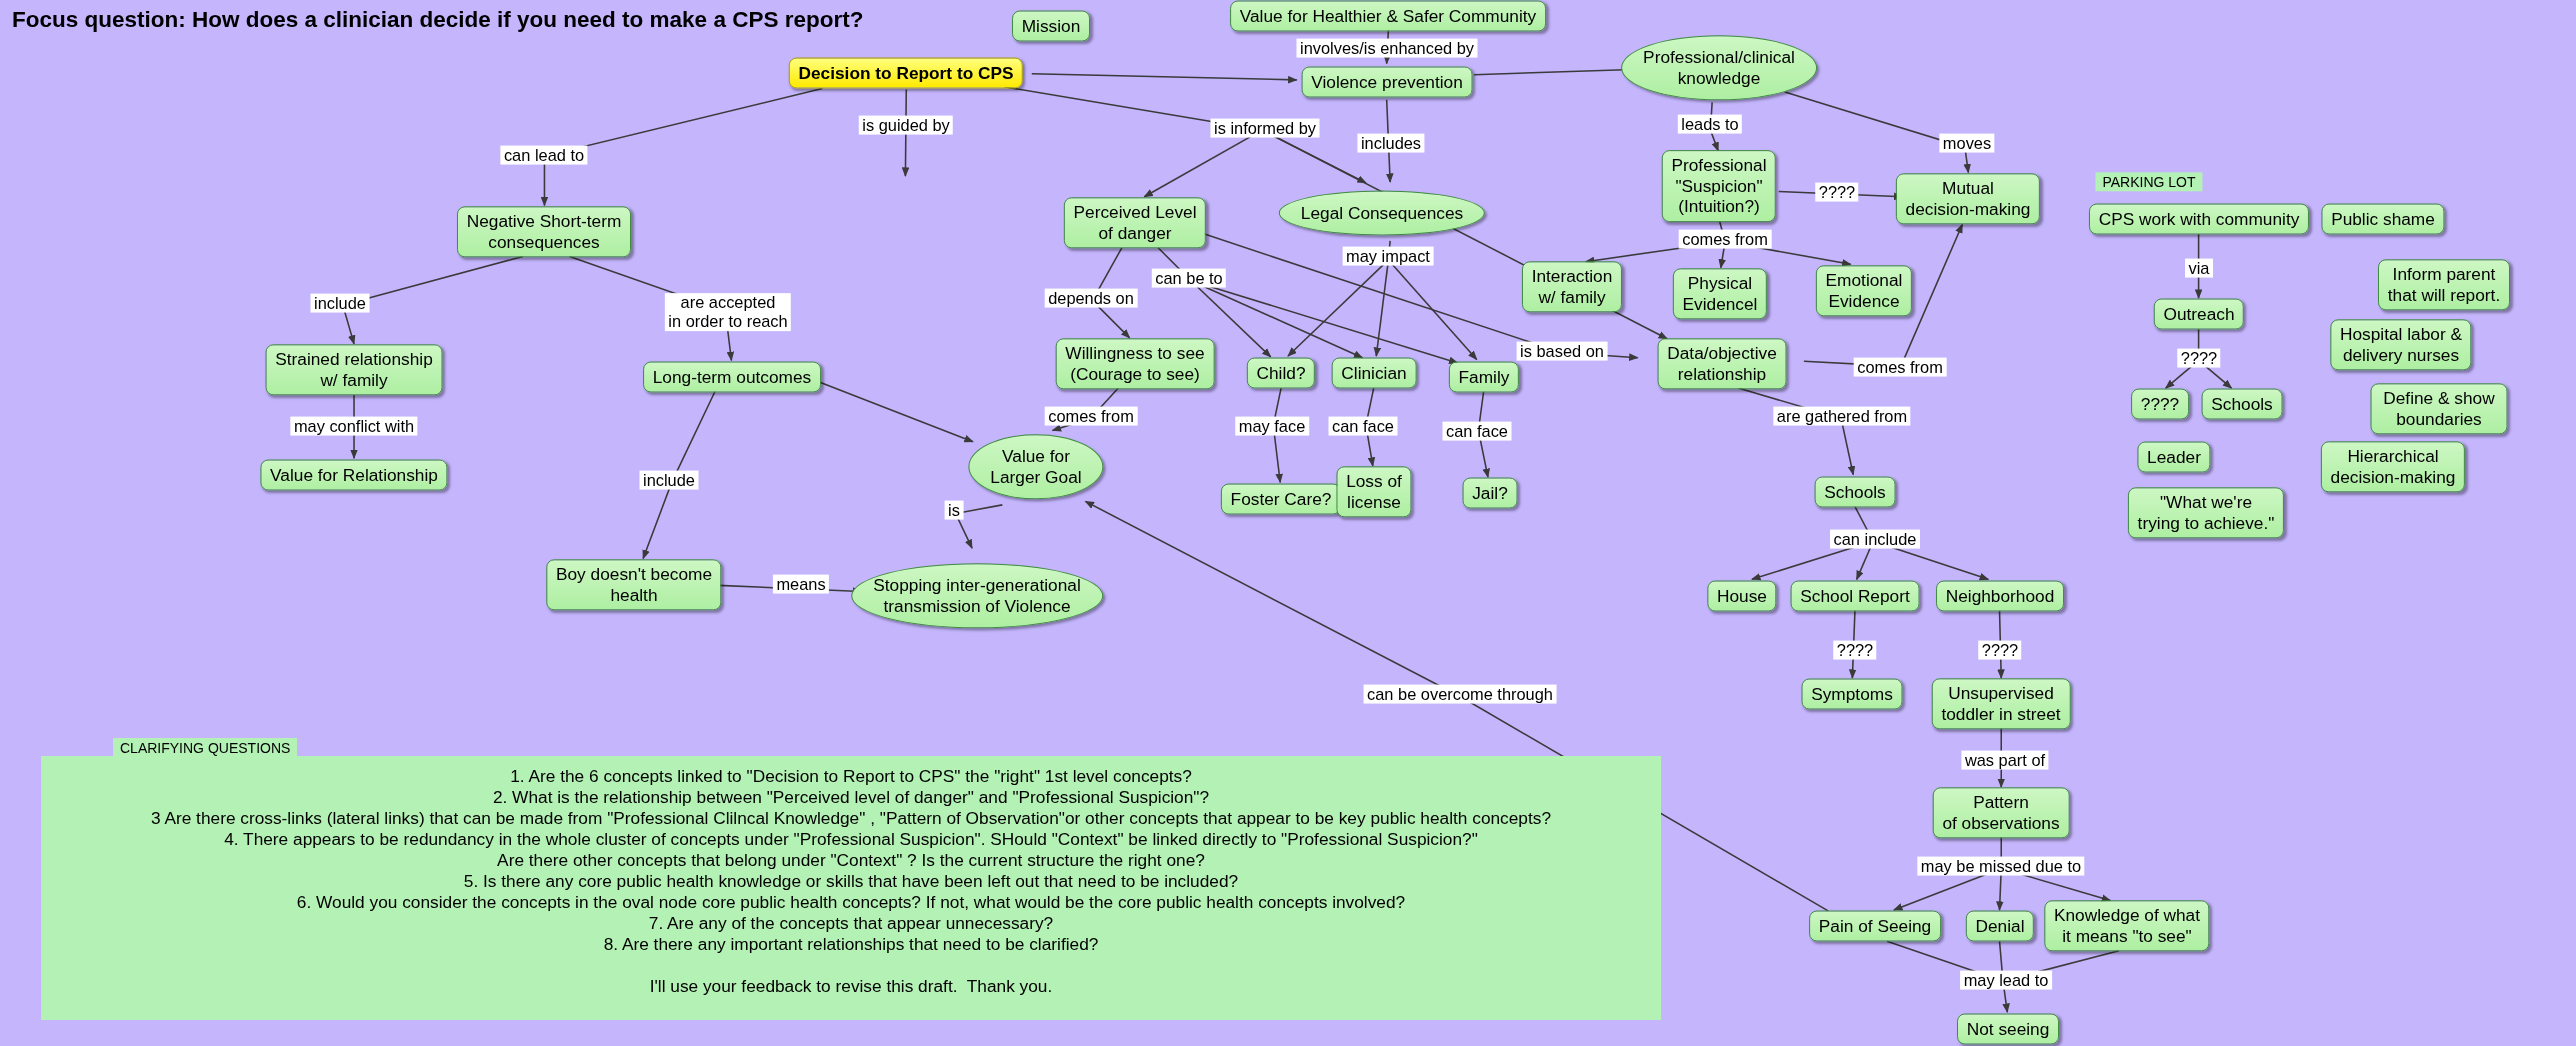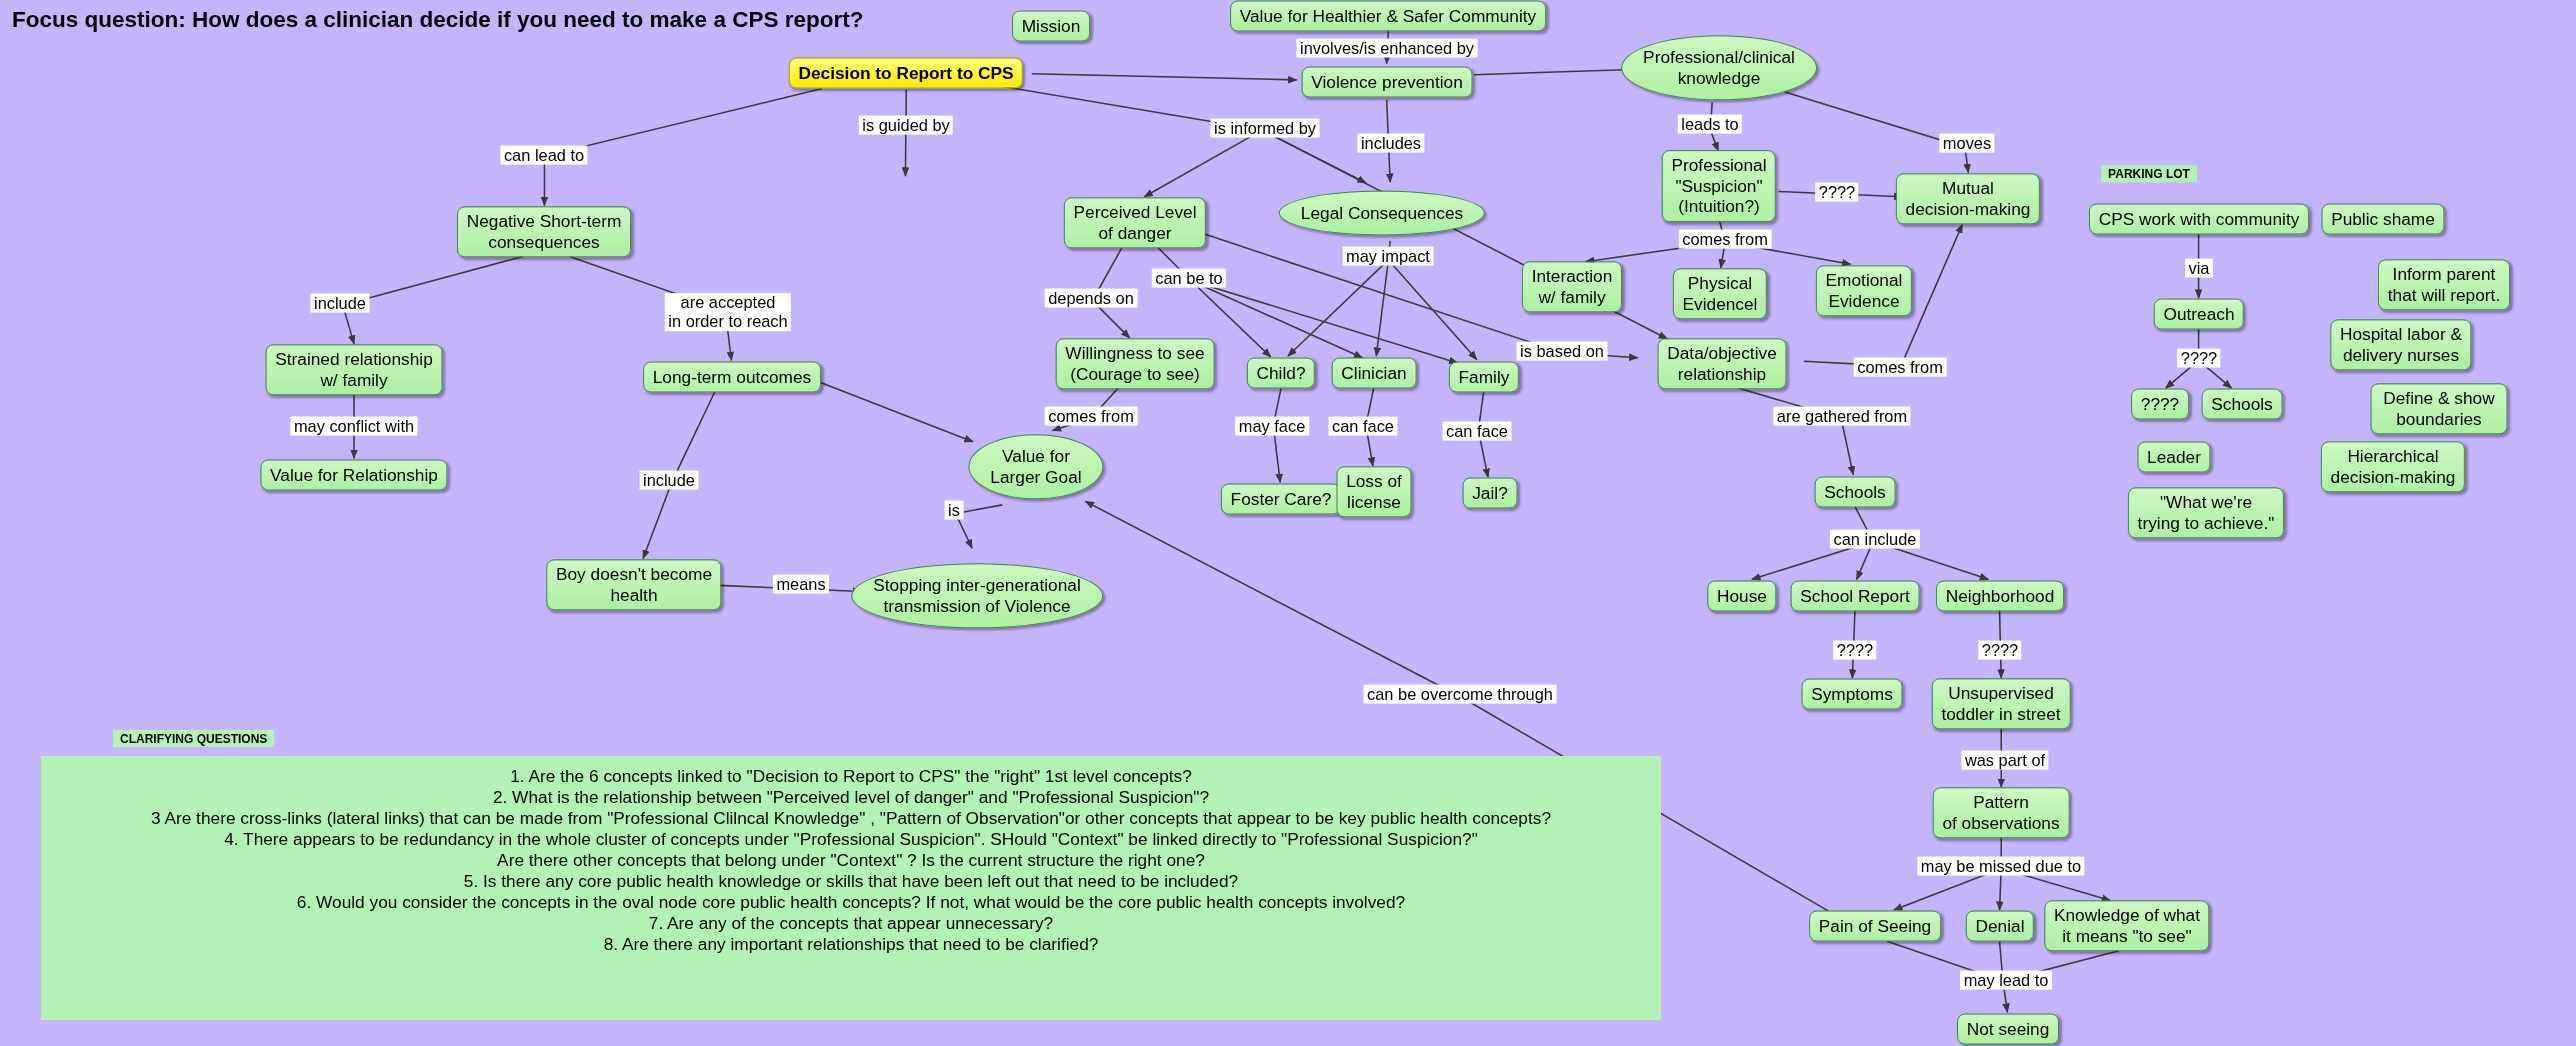--- a/index.html
+++ b/index.html
@@ -10,21 +10,21 @@
   .node{position:absolute;transform:translate(-50%,-50%);z-index:3;
         background:linear-gradient(var(--node-fill-light,#cdf7c3),var(--node-fill,#aeefa2));
         border:1.4px solid var(--node-border,#3f8c3f);border-radius:7.8px;
         padding:4.3px 8.7px;font-size:17.3px;line-height:1.18;text-align:center;white-space:pre-line;
         box-shadow:2.2px 2.2px 2.6px rgba(0,0,0,.35);}
   .oval{border-radius:50%;padding:11.3px 21px;}
   .focus{background:linear-gradient(var(--focus-fill-light,#ffff7d),var(--focus-fill,#ffe900));
          border-color:var(--focus-border,#a8a000);font-weight:bold;}
   .elabel{position:absolute;transform:translate(-50%,-50%);z-index:2;font-size:16.4px;line-height:1.15;
           background:#fff;padding:0 3.5px;text-align:center;white-space:pre-line;}
-  .hl{position:absolute;z-index:4;background:var(--panel,#b4f1b4);font-weight:bold;font-size:12px;padding:1.7px 7px;}
+  .hl{position:absolute;z-index:4;background:var(--panel,#b4f1b4);font-weight:normal;font-size:14px;padding:1.7px 7px;margin-top:8px;}
   .center-anchor{transform:translate(-50%,-50%);}
   .panel{position:absolute;left:41px;top:756px;width:1620px;height:264px;z-index:2;
          background:var(--panel,#b4f1b4);padding-top:10.4px;box-sizing:border-box;}
   .qline{text-align:center;font-size:17.3px;line-height:21px;min-height:21px;white-space:pre-wrap;}
 </style>
 </head>
 <body>
 
 <div id="canvas">
 
@@ -213,16 +213,17 @@
     <div class="qline">1. Are the 6 concepts linked to "Decision to Report to CPS" the "right" 1st level concepts?</div>
     <div class="qline">2. What is the relationship between "Perceived level of danger" and "Professional Suspicion"?</div>
     <div class="qline">3 Are there cross-links (lateral links) that can be made from "Professional Clilncal Knowledge" , "Pattern of Observation"or other concepts that appear to be key public health concepts?</div>
     <div class="qline">4. There appears to be redundancy in the whole cluster of concepts under "Professional Suspicion". SHould "Context" be linked directly to "Professional Suspicion?"</div>
     <div class="qline">Are there other concepts that belong under "Context" ? Is the current structure the right one?</div>
     <div class="qline">5. Is there any core public health knowledge or skills that have been left out that need to be included?</div>
     <div class="qline">6. Would you consider the concepts in the oval node core public health concepts? If not, what would be the core public health concepts involved?</div>
     <div class="qline">7. Are any of the concepts that appear unnecessary?</div>
     <div class="qline">8. Are there any important relationships that need to be clarified?</div>
     <div class="qline"></div>
+    <div class="qline">I'll use your feedback to revise this draft.  Thank you.</div>
   </div>
 
 </div>
 
 
 </body></html>

